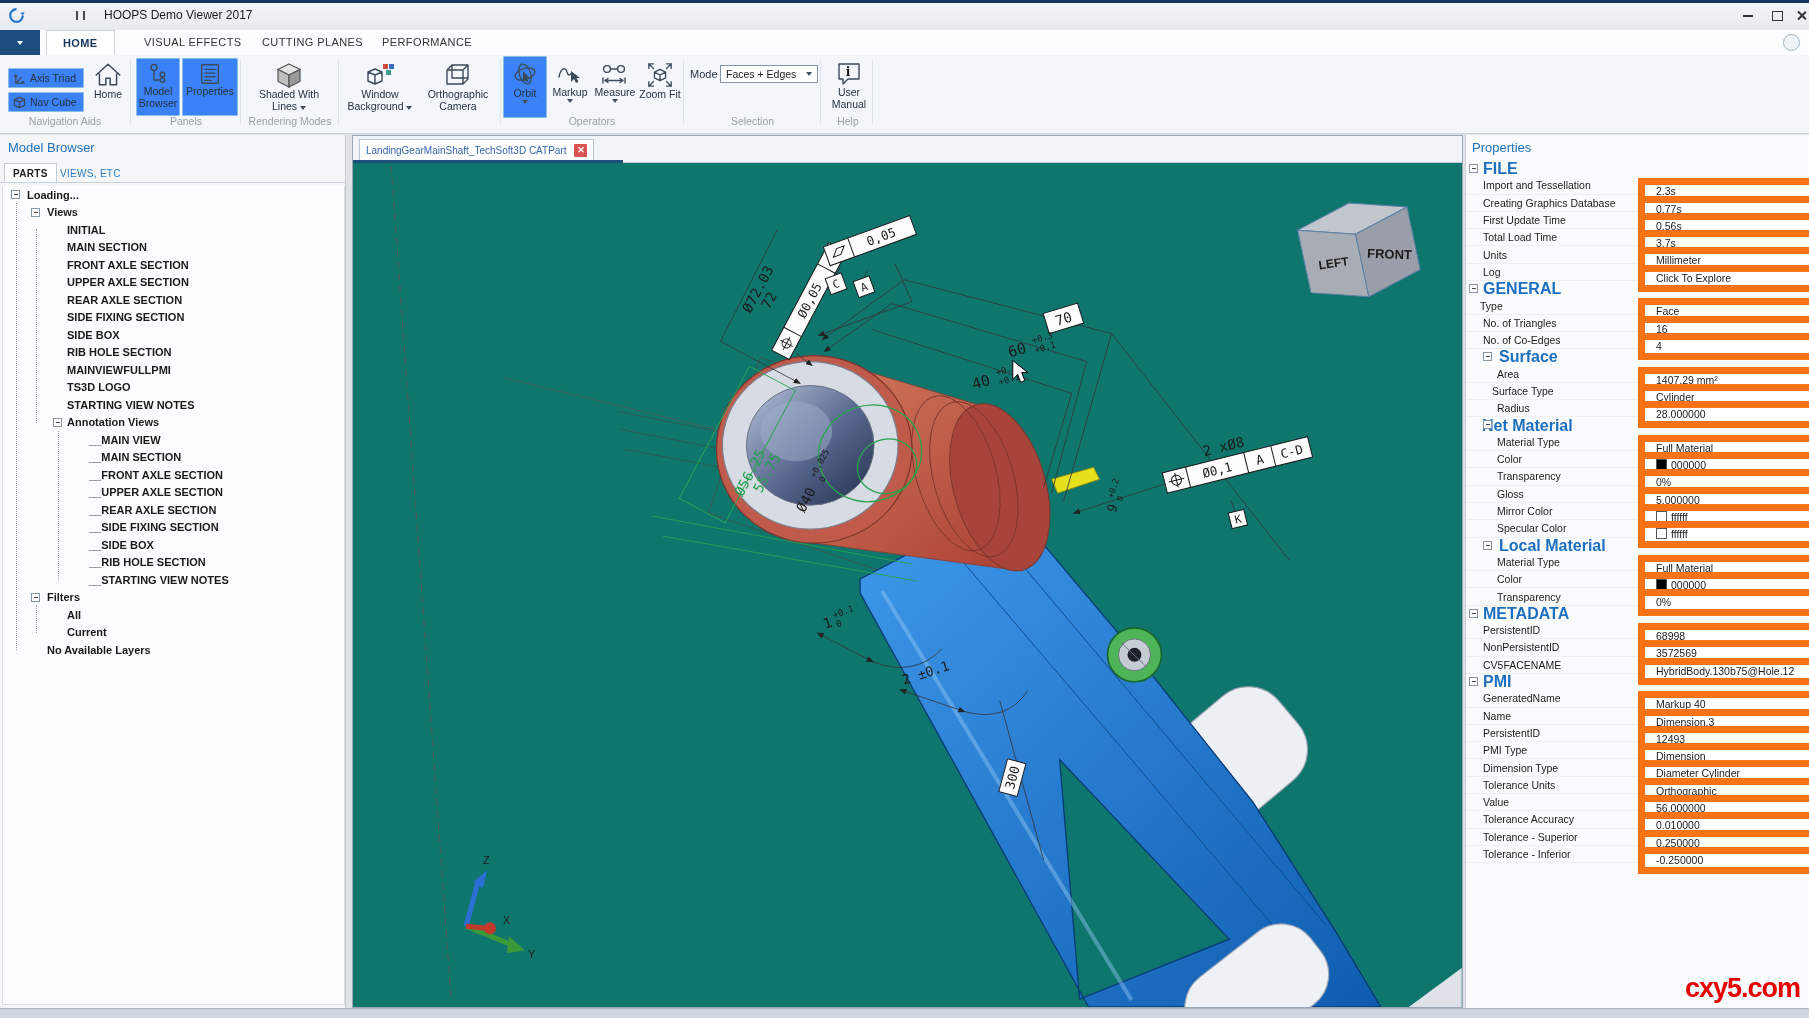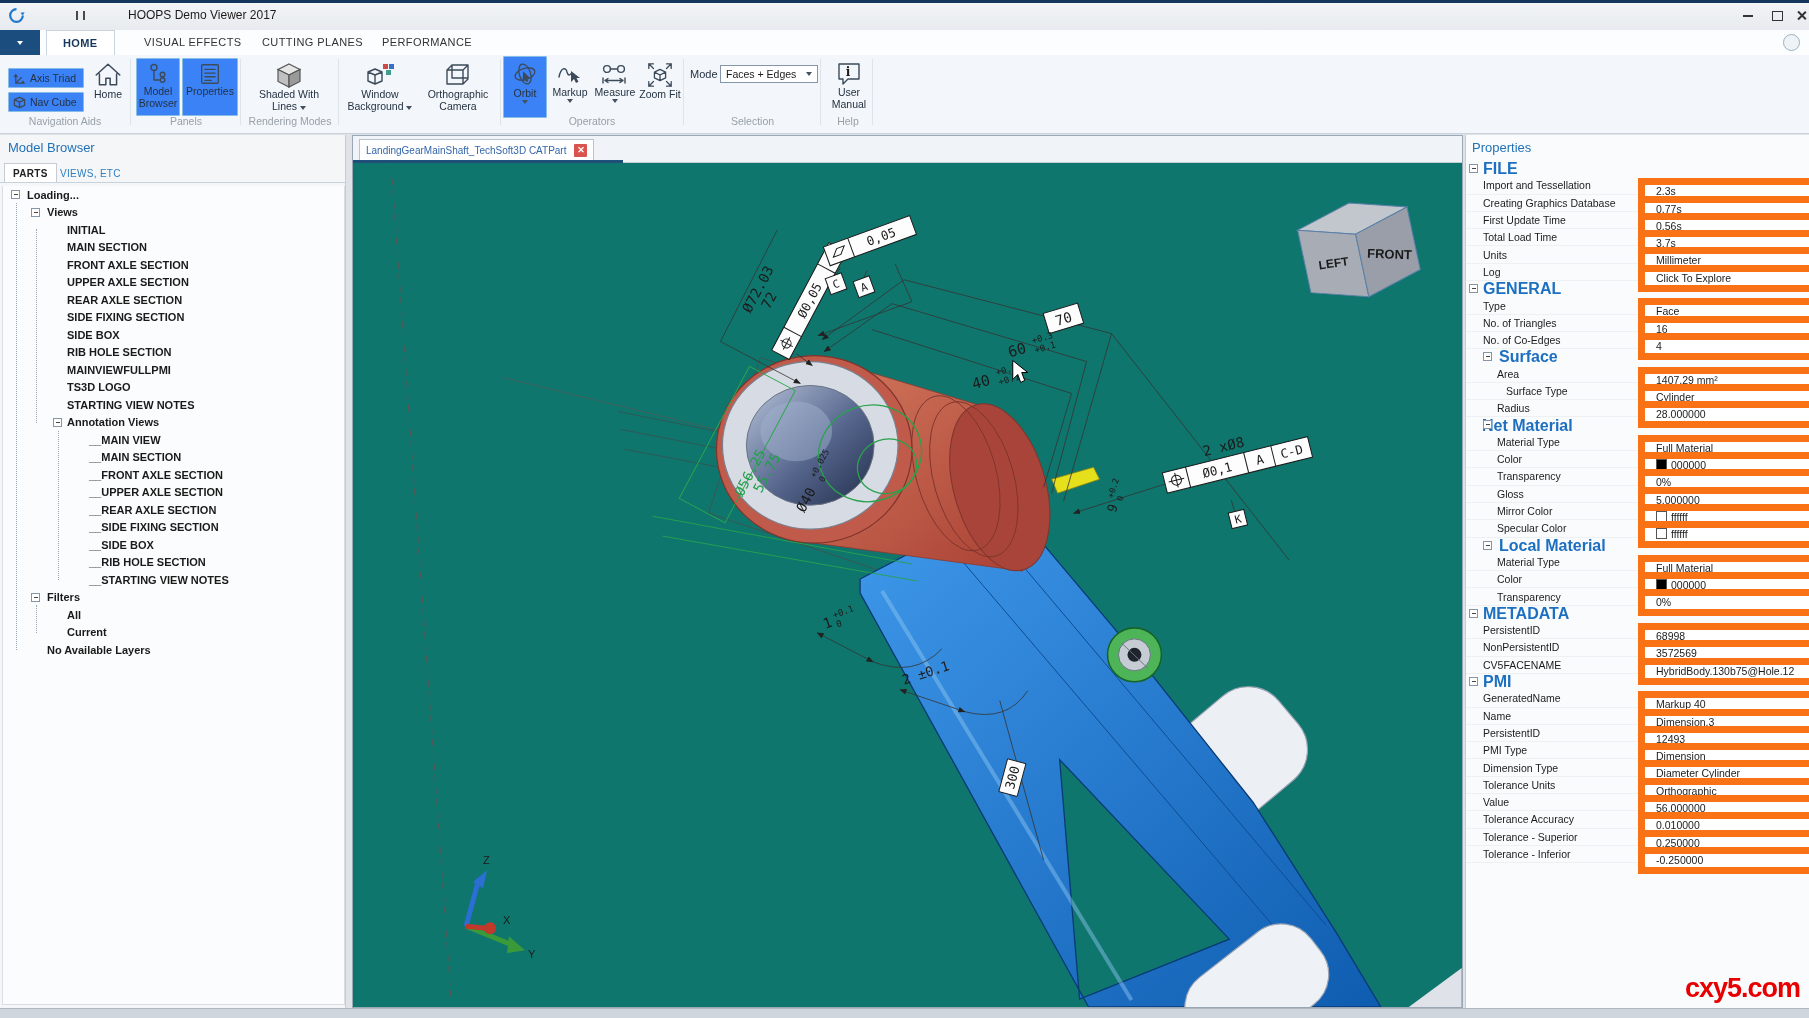--- a/index.html
+++ b/index.html
@@ -2,21 +2,21 @@
 <html><head>
 <meta charset="utf-8">
 <style>
   html,body{margin:0;padding:0;}
   body{width:1809px;height:1018px;position:relative;background:#dfe3e8;
        font-family:"Liberation Sans",sans-serif;overflow:hidden;color:#1b1b1b;}
   .abs{position:absolute;}
   
   .titlebar{left:0;top:0;width:1809px;height:30px;background:linear-gradient(#f3f5f7,#e7ebef);border-bottom:1px solid #cfd6de;}
   .navstrip{left:0;top:0;width:1809px;height:3px;background:#14365c;}
-  .apptitle{left:128px;top:8px;font-size:12px;color:#1b1b1b;}
+  .apptitle{left:104px;top:8px;font-size:12px;color:#1b1b1b;}
   .winbtn{top:7px;width:26px;height:17px;display:flex;align-items:center;justify-content:center;}
   .minglyph{width:10px;height:2px;background:#333;}
   .maxglyph{width:9px;height:8px;border:1.4px solid #333;}
   .closeglyph{position:relative;width:11px;height:11px;}
   .closeglyph:before,.closeglyph:after{content:"";position:absolute;left:5px;top:0;width:1.6px;height:11px;background:#333;}
   .closeglyph:before{transform:rotate(45deg);} .closeglyph:after{transform:rotate(-45deg);}
   .pinicon{left:76px;top:11px;width:5px;height:9px;border-left:2px solid #4a4a4a;border-right:2px solid #4a4a4a;}
   
   .tabrow{left:0;top:30px;width:1809px;height:25px;background:#fbfdfe;border-bottom:1px solid #d5dde5;}
   .filebtn{left:0;top:0;width:40px;height:25px;background:#1b4e7f;display:flex;align-items:center;justify-content:center;}
@@ -605,21 +605,21 @@
         <span class="pname" style="padding-left: 17px;">Log</span>
         <span class="pval">
           <span>Click To Explore</span>
         </span>
       </div>
       <div class="phead">
         <span class="ebox pe" style="left: 3px;"></span>
         <span class="phlabel" style="padding-left: 17px;">GENERAL</span>
       </div>
       <div class="prow">
-        <span class="pname" style="padding-left: 17px;">Type</span>
+        <span class="pname" style="padding-left: 1px; margin-left: 13px;">Type</span>
         <span class="pval">
           <span>Face</span>
         </span>
       </div>
       <div class="prow">
         <span class="pname" style="padding-left: 17px;">No. of Triangles</span>
         <span class="pval">
           <span>16</span>
         </span>
       </div>
@@ -633,21 +633,21 @@
         <span class="ebox pe" style="left: 17px;"></span>
         <span class="phlabel" style="padding-left: 33px;">Surface</span>
       </div>
       <div class="prow">
         <span class="pname" style="padding-left: 31px;">Area</span>
         <span class="pval">
           <span>1407.29 mm²</span>
         </span>
       </div>
       <div class="prow">
-        <span class="pname" style="padding-left: 40px;">Surface Type</span>
+        <span class="pname" style="padding-left: 26px;">Surface Type</span>
         <span class="pval">
           <span>Cylinder</span>
         </span>
       </div>
       <div class="prow">
         <span class="pname" style="padding-left: 31px;">Radius</span>
         <span class="pval">
           <span>28.000000</span>
         </span>
       </div>

